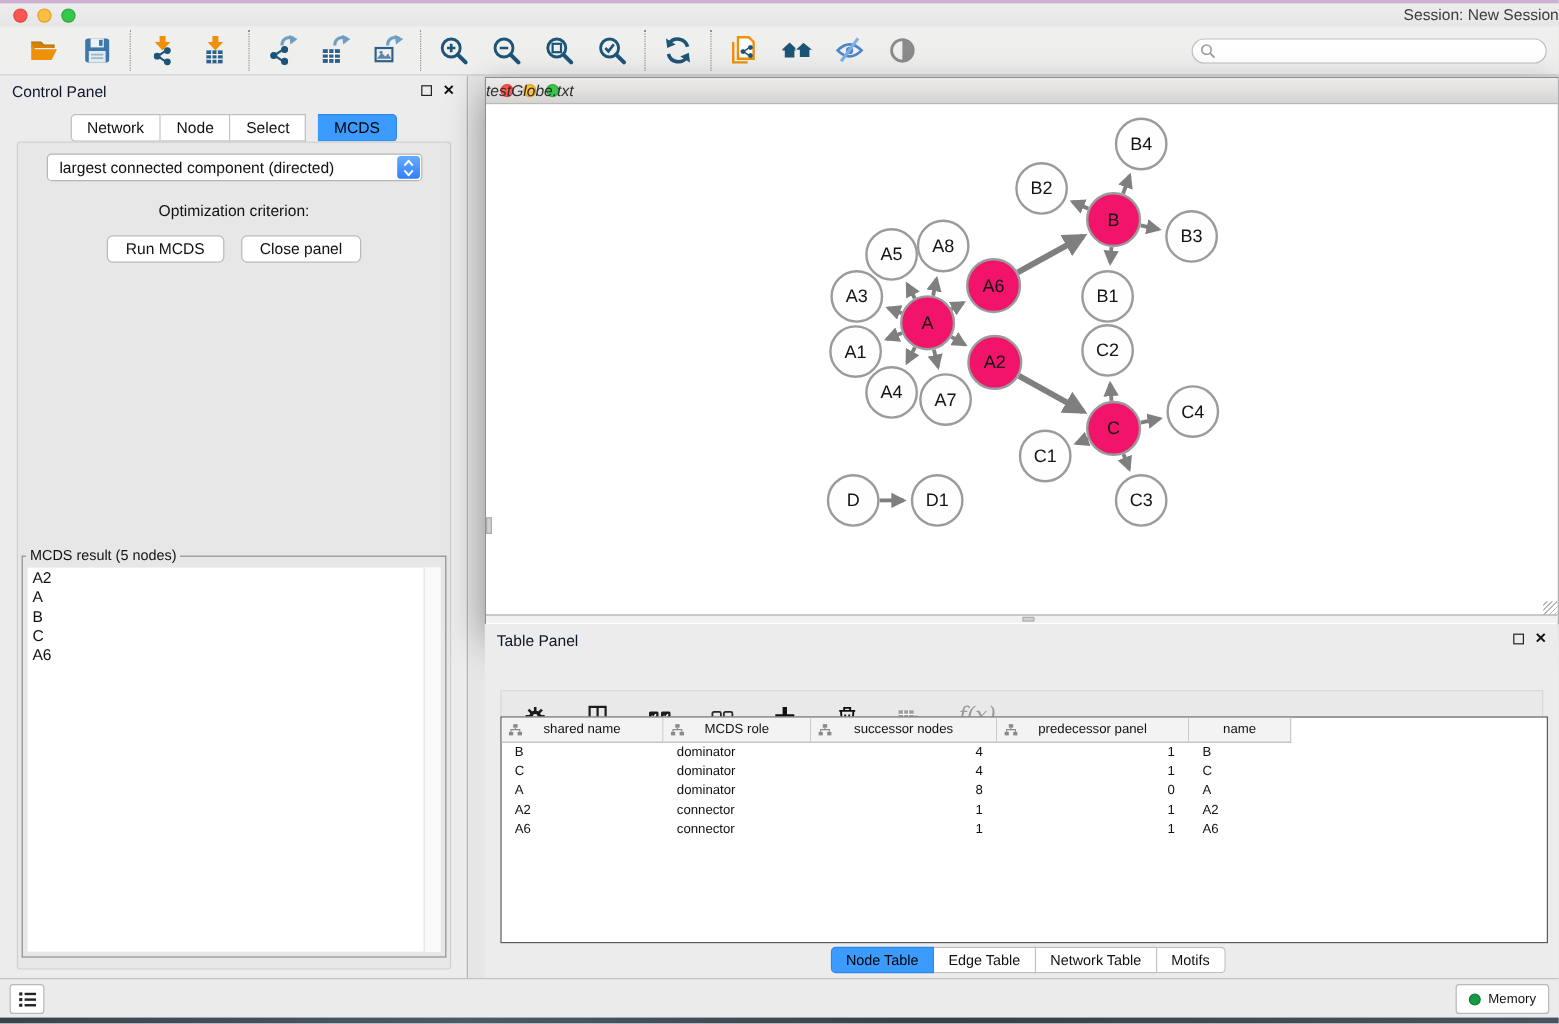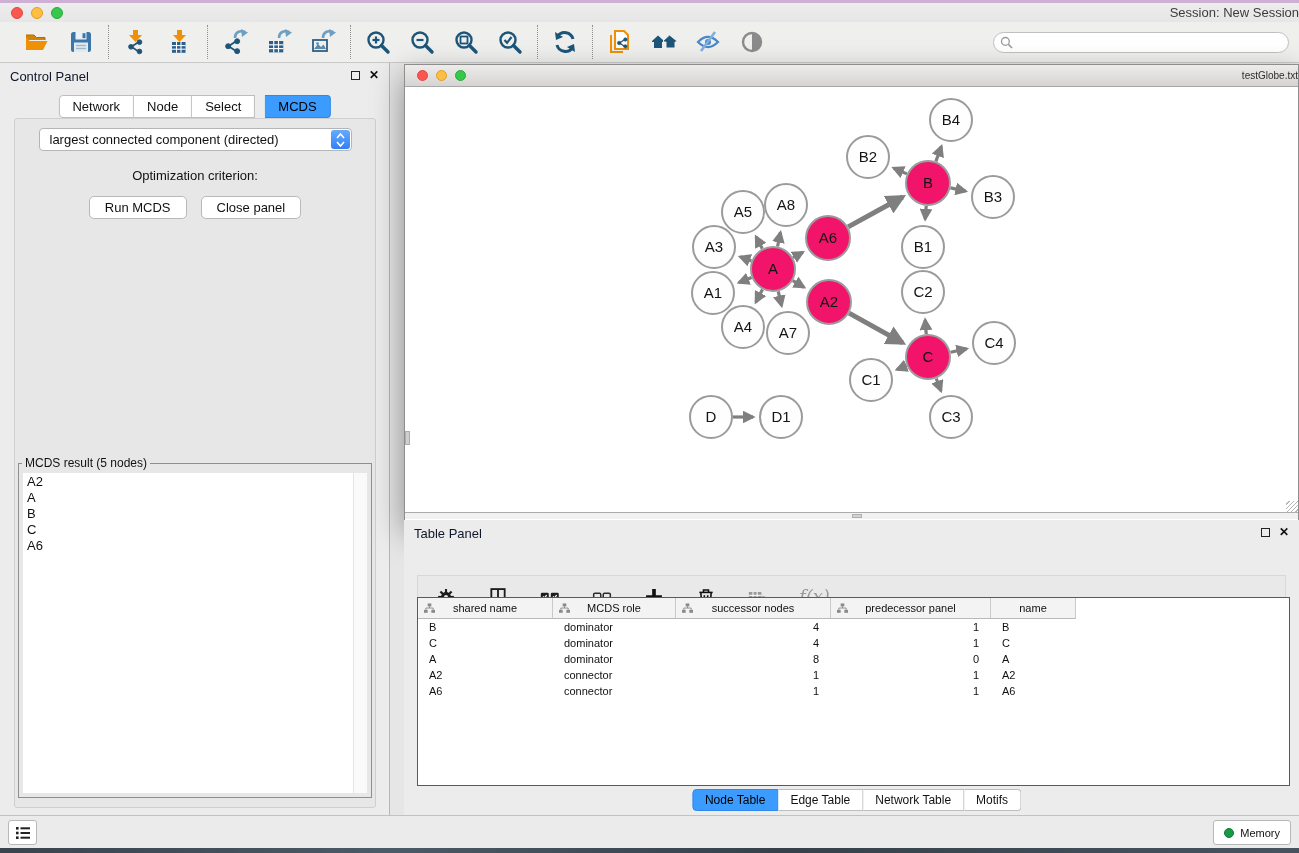--- a/index.html
+++ b/index.html
@@ -61,21 +61,21 @@
   #result-list { list-style:none; font-size:13px; color:#111; padding:1px 0 0 4px; }
   #result-list li { line-height:16px; }
 
   
   #network-window { position:absolute; left:404px; top:64px; width:895px; height:457px;
     background:#fff; border:1px solid #8E8E8E; box-shadow:0 12px 30px rgba(0,0,0,.4); }
   #nw-titlebar { position:relative; height:22px; background:linear-gradient(#EDECEB,#D6D4D2);
     border-bottom:1px solid #A8A8A8; display:flex; align-items:center; }
   #nw-titlebar .traffic { margin-left:12px; }
   #nw-titlebar .tl { width:11px; height:11px; }
-  #nw-titlebar .title { position:absolute; left:0; right:0; text-align:right; font-size:10px; color:#2e2e2e; }
+  #nw-titlebar .title { position:absolute; left:0; right:0; text-align:left; font-size:13px; color:#2e2e2e;font-style:italic; }
   #nw-canvas { position:relative; width:893px; height:425px; background:#fff; }
   #nw-left-thumb { position:absolute; left:0; top:344px; width:5px; height:14px; background:#CFCFCF; border:1px solid #ADADAD; }
   #nw-bottom { position:relative; height:7px; background:#F1F1F1; border-top:1px solid #ABABAB; }
   #nw-bottom-thumb { position:absolute; left:50%; top:1px; width:10px; height:4px; background:#D2D2D2; border:1px solid #B0B0B0; }
   #nw-grip { position:absolute; right:0; bottom:7px; width:12px; height:12px;
     background:repeating-linear-gradient(135deg, transparent 0 2px, #B5B5B5 2px 3px); }
 
   
   #table-panel { position:absolute; left:404px; top:520px; width:895px; height:295px; background:#ECECEC; }
   #tp-toolbar { position:absolute; left:13px; top:29px; width:869px; height:43px;

